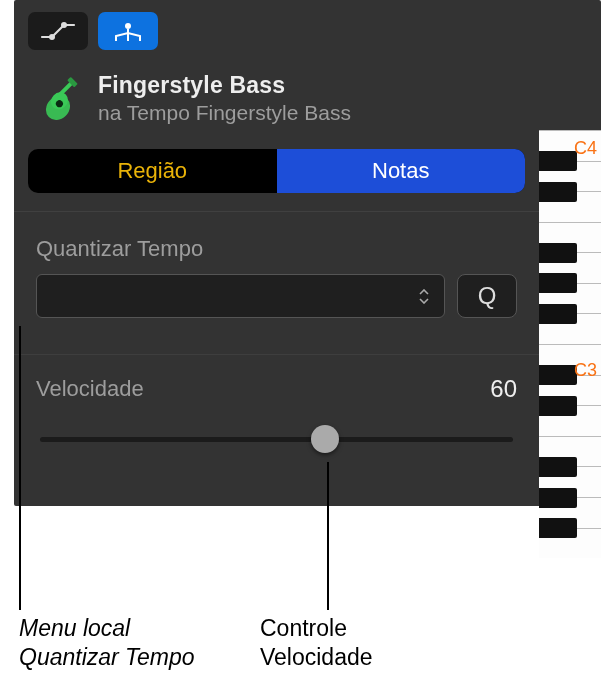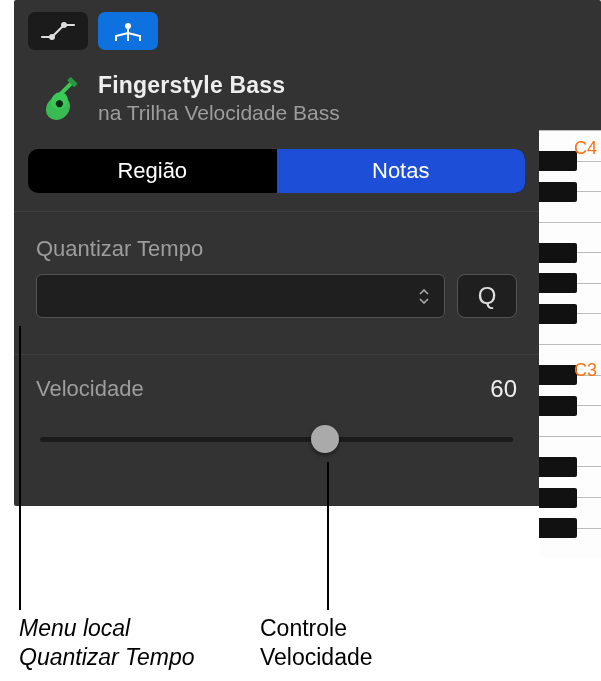--- a/index.html
+++ b/index.html
@@ -72,21 +72,21 @@
     background: #000;
     border-radius: 10px;
     height: 44px;
     overflow: hidden;
   }
   .seg-item {
     flex: 1;
     display:flex;
     align-items:center;
     justify-content:center;
-    color: #ffffff;
+    color: #eab308;
     font-size: 22px;
   }
   .seg-item.active {
     background: #1d4ed8;
     color: #fff;
   }
   .divider {
     border-top: 1px solid #4a4a4a;
     margin: 18px 0 0 0;
     opacity: .6;
@@ -269,21 +269,21 @@
             <ellipse cx="18" cy="32" rx="13" ry="11" fill="#3ac957" opacity=".9"></ellipse>
             <ellipse cx="24" cy="28" rx="9" ry="8" fill="#3ac957"></ellipse>
             <circle cx="22" cy="30" r="3.5" fill="#0a2a12"></circle>
             <rect x="27" y="22" width="20" height="4" fill="#3ac957" rx="1"></rect>
             <rect x="44" y="19" width="5" height="10" fill="#2a9840" rx="1"></rect>
           </g>
         </svg>
       </div>
       <div>
         <div class="title">Fingerstyle Bass</div>
-        <div class="subtitle">na Trilha Velocidade Bass</div>
+        <div class="subtitle">na Tempo Fingerstyle Bass</div>
       </div>
     </div>
 
     <div class="seg">
       <div class="seg-item">Região</div>
       <div class="seg-item active">Notas</div>
     </div>
 
     <div class="divider"></div>
 

